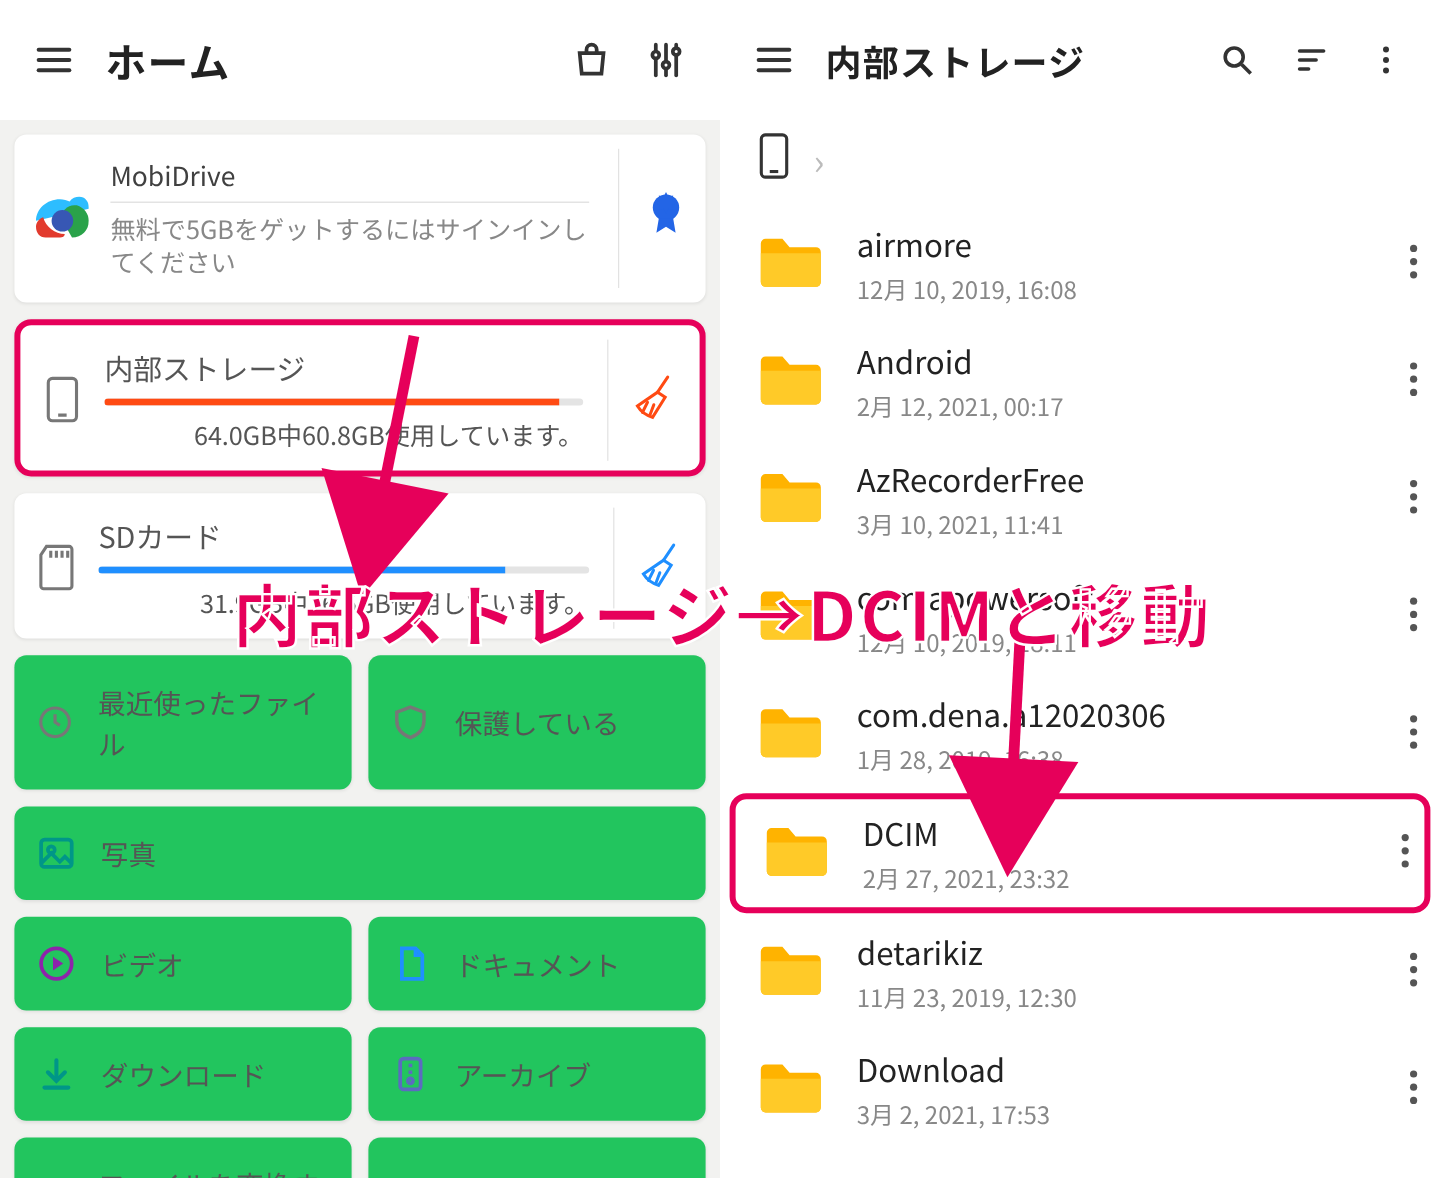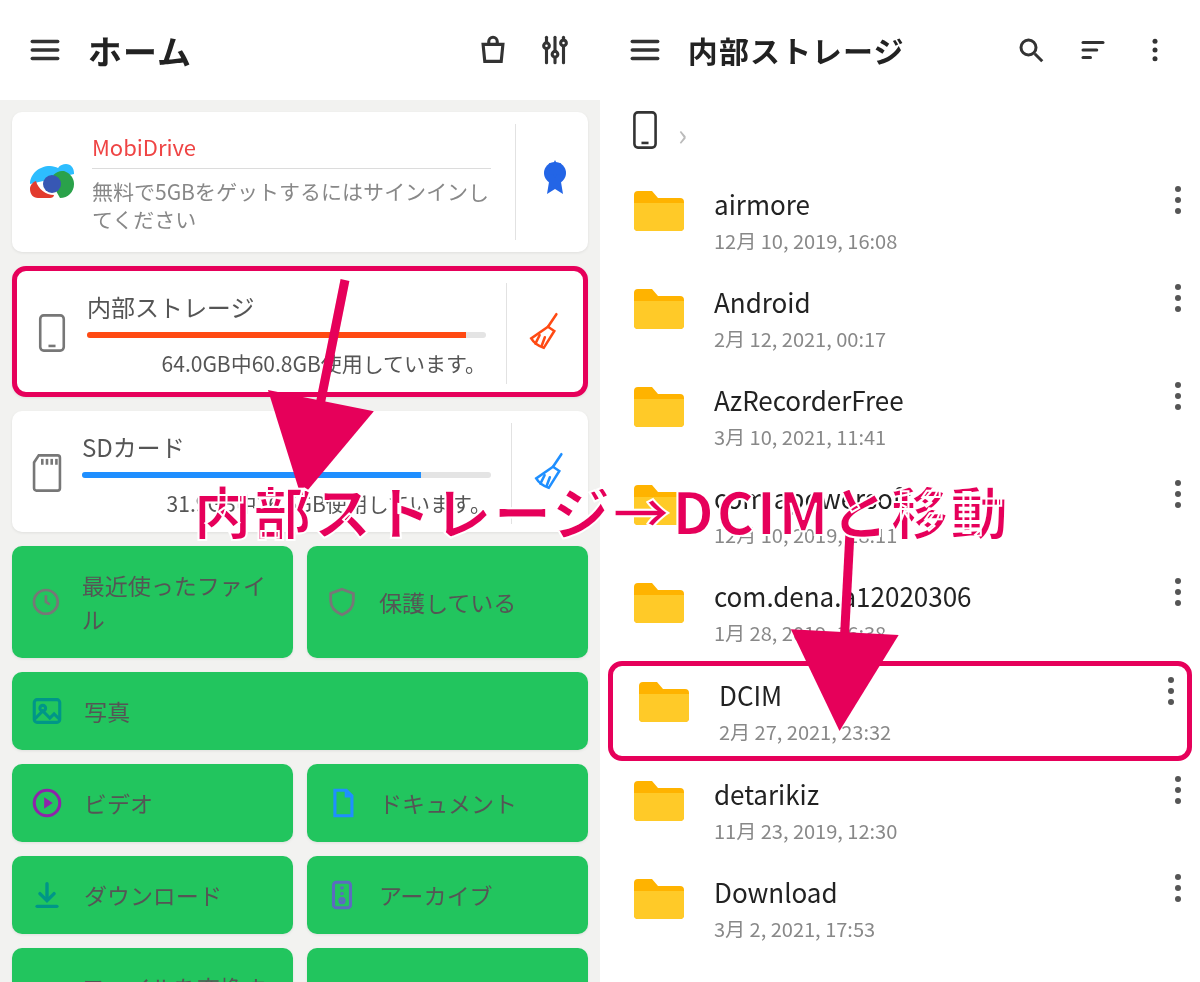--- a/index.html
+++ b/index.html
@@ -17,21 +17,21 @@
   .iconbtn svg { width: 34px; height: 34px; }
   .iconbtn.sm svg { width: 30px; height: 30px; }
 
   
   .left-body { padding: 12px; display: flex; flex-direction: column; gap: 14px; }
   .card { background: #fff; border-radius: 10px; box-shadow: 0 1px 3px rgba(0,0,0,.08); }
 
   .mobidrive { display: flex; align-items: center; padding: 18px 18px; gap: 18px; }
   .mobidrive .logo { width: 44px; height: 40px; }
   .mobidrive .info { flex: 1; }
-  .mobidrive .name { font-size: 22px; color: #ef4444; }
+  .mobidrive .name { font-size: 22px; color: #404040; }
   .mobidrive hr.thin { border: none; border-top: 1px solid #dcdcdc; margin: 6px 0 8px; }
   .mobidrive .desc { font-size: 21px; color: #888; line-height: 1.35; }
   .mobidrive .award { color: #2365e6; }
   .divider-v { width: 1px; background: #e2e2e2; align-self: stretch; margin: -6px 6px; }
 
   .storage { display: flex; align-items: center; padding: 18px 14px 14px 14px; gap: 14px; position: relative; }
   .storage .sicon { width: 42px; display:flex; justify-content:center; }
   .storage .sicon svg { width: 36px; height: 40px; }
   .storage .sinfo { flex: 1; }
   .storage .sname { font-size: 24px; color: #555; }
@@ -50,21 +50,21 @@
   .quickbtn { flex: 1; background: #22c55e; border-radius: 10px; box-shadow: 0 1px 3px rgba(0,0,0,.08); display: flex; align-items: center; padding: 22px 18px; gap: 20px; cursor: pointer; }
   .quickbtn .qicon { width: 34px; height: 34px; display:flex; align-items:center; justify-content:center; }
   .quickbtn .qlabel { font-size: 23px; color: #555; }
 
   
   .breadcrumb { padding: 10px 30px 16px; display:flex; align-items:center; gap:18px; }
   .breadcrumb svg { width: 30px; height: 40px; }
   .bc-sep { font-size: 30px; color: #bbb; }
 
   .filelist { display:flex; flex-direction:column; }
-  .frow { display:flex; align-items:flex-start; padding: 14px 18px 14px 30px; gap: 26px; cursor:pointer; position:relative; }
+  .frow { display:flex; align-items:center; padding: 14px 18px 14px 30px; gap: 26px; cursor:pointer; position:relative; }
   .frow .ficon svg { width: 58px; height: 50px; }
   .frow .ftext { flex:1; }
   .frow .fname { font-size: 26px; color: #222; }
   .frow .fdate { font-size: 20px; color: #888; margin-top: 4px; }
   .frow .fmore { color:#555; }
   .frow .fmore svg { width:8px; height:30px; }
   .frow.highlight { border: 5px solid #e6005a; border-radius: 14px; margin: 0 8px; padding: 10px 12px 10px 22px; }
 
   
   .anno-text {

